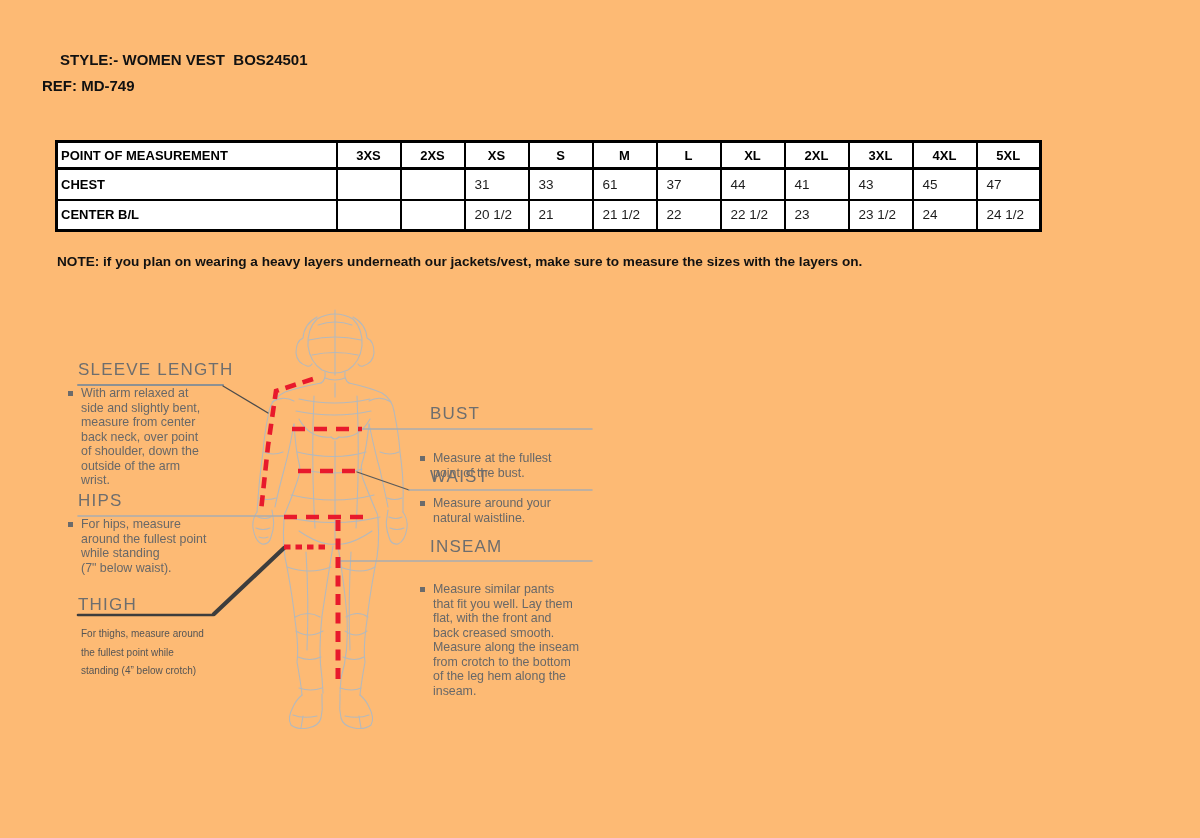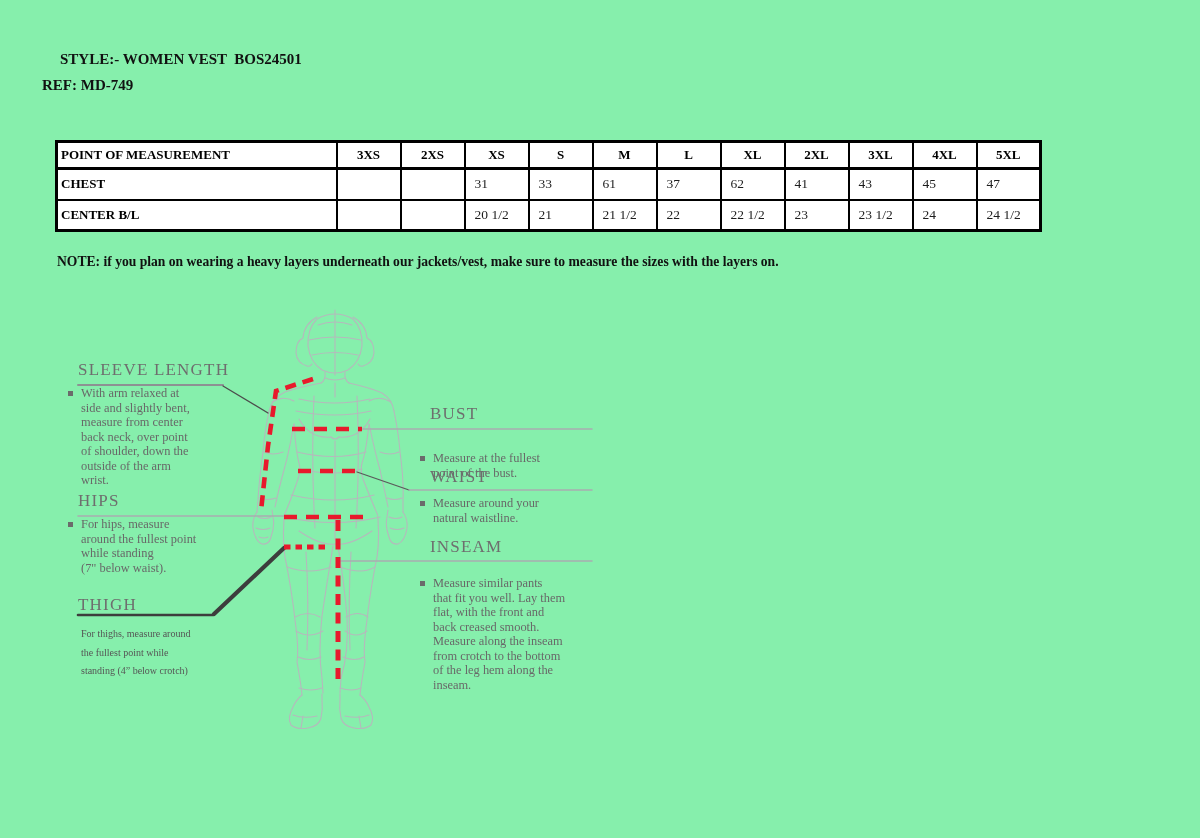--- a/index.html
+++ b/index.html
@@ -1,19 +1,19 @@
 <!DOCTYPE html>
 <html><head>
 <meta charset="utf-8">
 <style>
   * { margin:0; padding:0; box-sizing:border-box; }
   html,body { background:#fff; }
   .page {
-    position:relative; width:1200px; height:838px; background:#86efac;
-    font-family:Liberation Serif, serif; color:#000; overflow:hidden;
+    position:relative; width:1200px; height:838px; background:#fdba74;
+    font-family:Liberation Sans, sans-serif; color:#000; overflow:hidden;
   }
   
   .doc-title {
     position:absolute; left:60px; top:51px;
     font-size:15px; font-weight:bold; white-space:pre; color:#111;
   }
   .doc-ref {
     position:absolute; left:42px; top:77px;
     font-size:15px; font-weight:bold; color:#111;
   }
@@ -61,21 +61,21 @@
   #co-sleeve { left:66px; top:361px; width:200px; }
   #co-hips   { left:66px; top:492px; width:210px; }
   #co-thigh  { left:66px; top:596px; width:215px; }
   #co-thigh .guide-desc { margin-top:11px; }
   #co-thigh .guide-desc p { font-size:10px; line-height:18.6px; color:#555; }
   #co-bust   { left:418px; top:405px; width:200px; }
   #co-bust .guide-desc { margin-top:28px; }
   #co-waist  { left:418px; top:468px; width:200px; }
   #co-waist .guide-desc { margin-top:10px; }
   #co-inseam { left:418px; top:538px; width:210px; }
-  #co-inseam .guide-desc { margin-top:20px; }
+  #co-inseam .guide-desc { margin-top:26px; }
 </style>
 </head>
 <body>
 
 <div class="page">
 
   <div class="doc-title">STYLE:- WOMEN VEST  BOS24501</div>
   <div class="doc-ref">REF: MD-749</div>
 
   <div class="size-table-wrap">
@@ -112,21 +112,21 @@
         </thead>
       <tbody>
           <tr>
             <th>CHEST</th>
             <td></td>
             <td></td>
             <td>31</td>
             <td>33</td>
             <td>61</td>
             <td>37</td>
-            <td>62</td>
+            <td>44</td>
             <td>41</td>
             <td>43</td>
             <td>45</td>
             <td>47</td>
           </tr>
           <tr>
             <th>CENTER B/L</th>
             <td></td>
             <td></td>
             <td>20 1/2</td>

